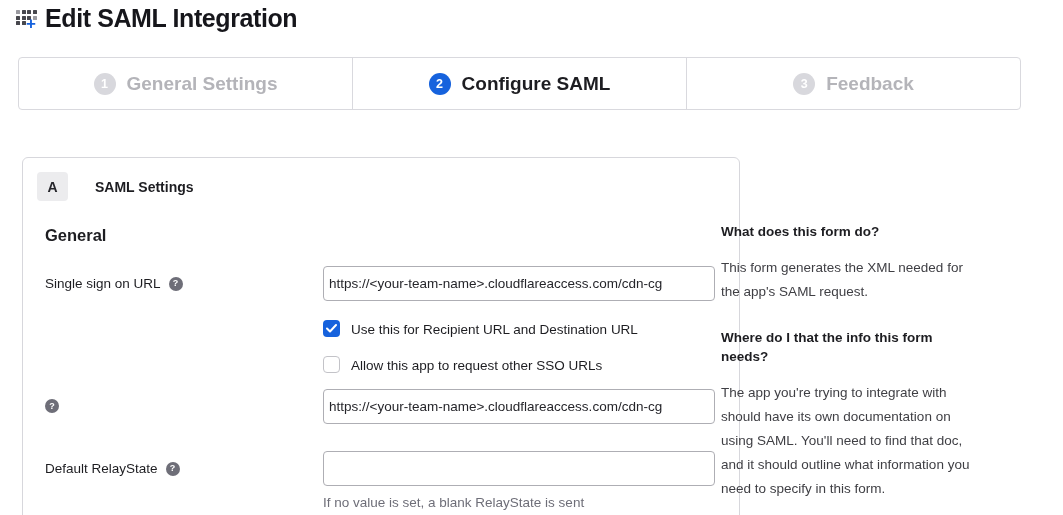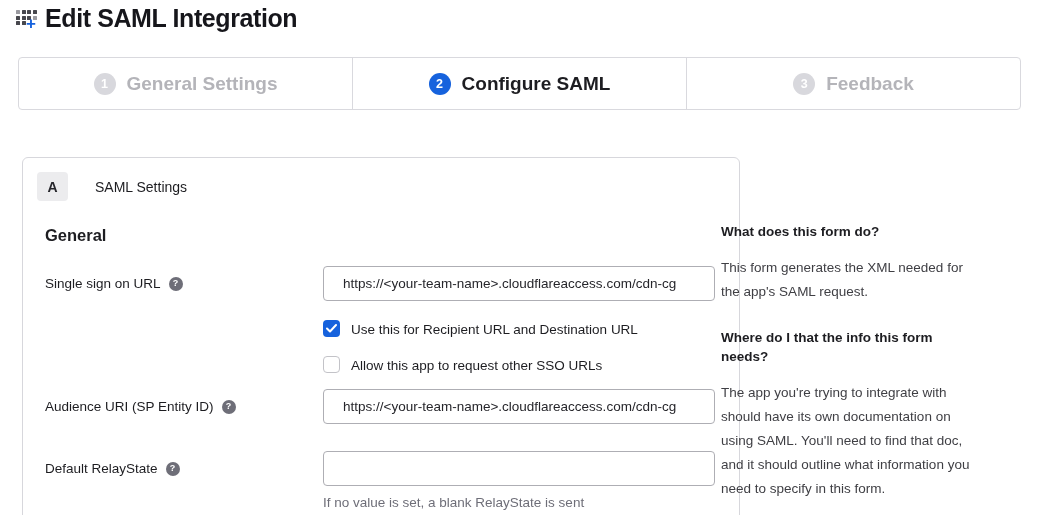--- a/index.html
+++ b/index.html
@@ -29,35 +29,35 @@
   .step-label { font-size: 19px; font-weight: 700; color: #b4b4b9; }
   .step.active .step-circle { background: #1662dd; }
   .step.active .step-label { color: #1d1d21; }
 
   
   .panel { position: absolute; left: 22px; top: 157px; width: 718px; height: 420px;
     border: 1px solid #d7d7dc; border-radius: 6px; background: #fff; }
   .section-head { position: absolute; left: 14px; top: 14px; display: flex; align-items: center; }
   .section-badge { width: 31px; height: 29px; background: #ececee; border-radius: 4px;
     display: flex; align-items: center; justify-content: center; font-size: 14px; font-weight: 700; color: #26262b; }
-  .section-title { margin-left: 27px; font-size: 14px; font-weight: 400; }
+  .section-title { margin-left: 27px; font-size: 14px; font-weight: 700; }
   .group-heading { position: absolute; left: 22px; top: 68px; font-size: 16.5px; font-weight: 700; }
 
   .form-row { position: absolute; left: 22px; right: 24px; display: flex; align-items: flex-start; }
   .row-sso { top: 108px; }
   .row-audience { top: 231px; }
   .row-relay { top: 293px; }
   .field-label-col { width: 280px; padding-top: 10px; display: flex; align-items: center; gap: 8px; }
   .field-label { font-size: 13.5px; color: #1d1d21; }
   .help-icon { width: 14px; height: 14px; border-radius: 50%; background: #6e6e78; flex: 0 0 14px;
     display: inline-flex; align-items: center; justify-content: center; cursor: pointer; }
   .help-icon::after { content: "?"; color: #fff; font-size: 9px; font-weight: 700; line-height: 1; }
   .field-control-col { flex: 1; max-width: 392px; }
   .text-input { width: 392px; height: 35px; border: 1px solid #aeaeb4; border-radius: 4px;
-    padding: 0 19px; font-family: "Liberation Sans", sans-serif; font-size: 13.5px; color: #26262b;
+    padding: 0 5px; font-family: "Liberation Sans", sans-serif; font-size: 13.5px; color: #26262b;
     background: #fff; outline: none; text-overflow: clip; white-space: nowrap; overflow: hidden; }
   .helper-text { margin-top: 9px; font-size: 13.5px; color: #6e6e78; }
 
   .checkbox-row { display: flex; align-items: flex-end; gap: 11px; margin-top: 12px; height: 24px; cursor: pointer; }
   .checkbox { width: 17px; height: 17px; border-radius: 4px; flex: 0 0 17px;
     display: flex; align-items: center; justify-content: center; }
   .checkbox.checked { background: #1662dd; }
   .checkbox.unchecked { background: #fff; border: 1px solid #c3c3c8; }
   .checkbox-label { font-size: 13.5px; color: #1d1d21; }
 
@@ -133,21 +133,20 @@
         </div>
         <div class="checkbox-row">
           <span class="checkbox unchecked"></span>
           <span class="checkbox-label">Allow this app to request other SSO URLs</span>
         </div>
       </div>
     </div>
 
     <div class="form-row row-audience">
       <div class="field-label-col">
-        <span class="field-label">Audience URI (SP Entity ID)</span>
         <span class="help-icon"></span>
       </div>
       <div class="field-control-col">
         <input class="text-input" type="text" value="https://&lt;your-team-name&gt;.cloudflareaccess.com/cdn-cg" style="">
       </div>
     </div>
 
     <div class="form-row row-relay">
       <div class="field-label-col">
         <span class="field-label">Default RelayState</span>

